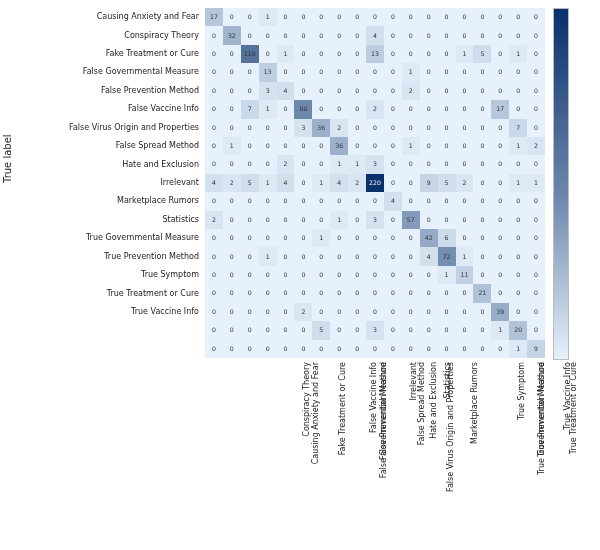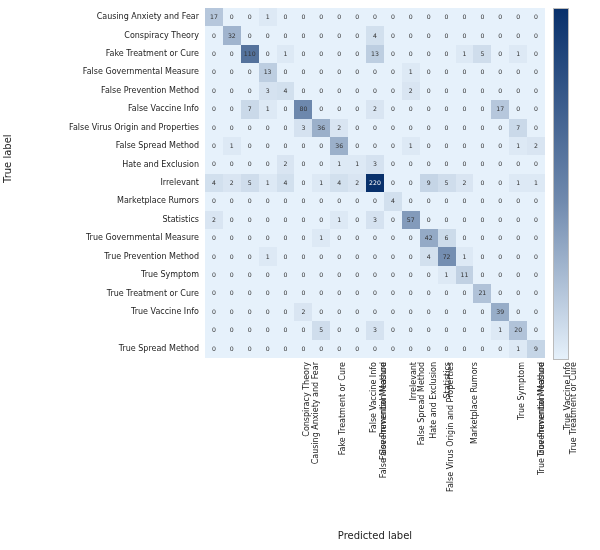--- a/index.html
+++ b/index.html
@@ -392,21 +392,20 @@
       <div class="ylab" style="top: 134.158px;">False Spread Method</div>
       <div class="ylab" style="top: 152.579px;">Hate and Exclusion</div>
       <div class="ylab" style="top: 171px;">Irrelevant</div>
       <div class="ylab" style="top: 189.421px;">Marketplace Rumors</div>
       <div class="ylab" style="top: 207.842px;">Statistics</div>
       <div class="ylab" style="top: 226.263px;">True Governmental Measure</div>
       <div class="ylab" style="top: 244.684px;">True Prevention Method</div>
       <div class="ylab" style="top: 263.105px;">True Symptom</div>
       <div class="ylab" style="top: 281.526px;">True Treatment or Cure</div>
       <div class="ylab" style="top: 299.947px;">True Vaccine Info</div>
-      <div class="ylab" style="top: 336.789px;">True Spread Method</div>
     </div>
 <div class="xlabels" id="xlabels">
       <div class="xlab" style="left: 4.94737px; top: 2px;">Causing Anxiety and Fear</div>
       <div class="xlab" style="left: 22.8421px; top: 2px;">Conspiracy Theory</div>
       <div class="xlab" style="left: 40.7368px; top: 2px;">Fake Treatment or Cure</div>
       <div class="xlab" style="left: 58.6316px; top: 2px;">False Governmental Measure</div>
       <div class="xlab" style="left: 76.5263px; top: 2px;">False Prevention Method</div>
       <div class="xlab" style="left: 94.4211px; top: 2px;">False Vaccine Info</div>
       <div class="xlab" style="left: 112.316px; top: 2px;">False Virus Origin and Properties</div>
       <div class="xlab" style="left: 130.211px; top: 2px;">False Spread Method</div>
@@ -414,16 +413,15 @@
       <div class="xlab" style="left: 166px; top: 2px;">Irrelevant</div>
       <div class="xlab" style="left: 183.895px; top: 2px;">Marketplace Rumors</div>
       <div class="xlab" style="left: 201.789px; top: 2px;">Statistics</div>
       <div class="xlab" style="left: 219.684px; top: 2px;">True Governmental Measure</div>
       <div class="xlab" style="left: 237.579px; top: 2px;">True Prevention Method</div>
       <div class="xlab" style="left: 255.474px; top: 2px;">True Symptom</div>
       <div class="xlab" style="left: 273.368px; top: 2px;">True Treatment or Cure</div>
       <div class="xlab" style="left: 291.263px; top: 2px;">True Vaccine Info</div>
     </div>
 <div id="yAxisTitle">True label</div>
-<div id="xAxisTitle">Predicted label</div>
 <div id="cbar" style="background: linear-gradient(to top, rgb(230, 241, 251) 0%, rgb(112, 138, 174) 45%, rgb(8, 48, 107) 100%);"></div>
 
 </div>
 
 </body></html>

